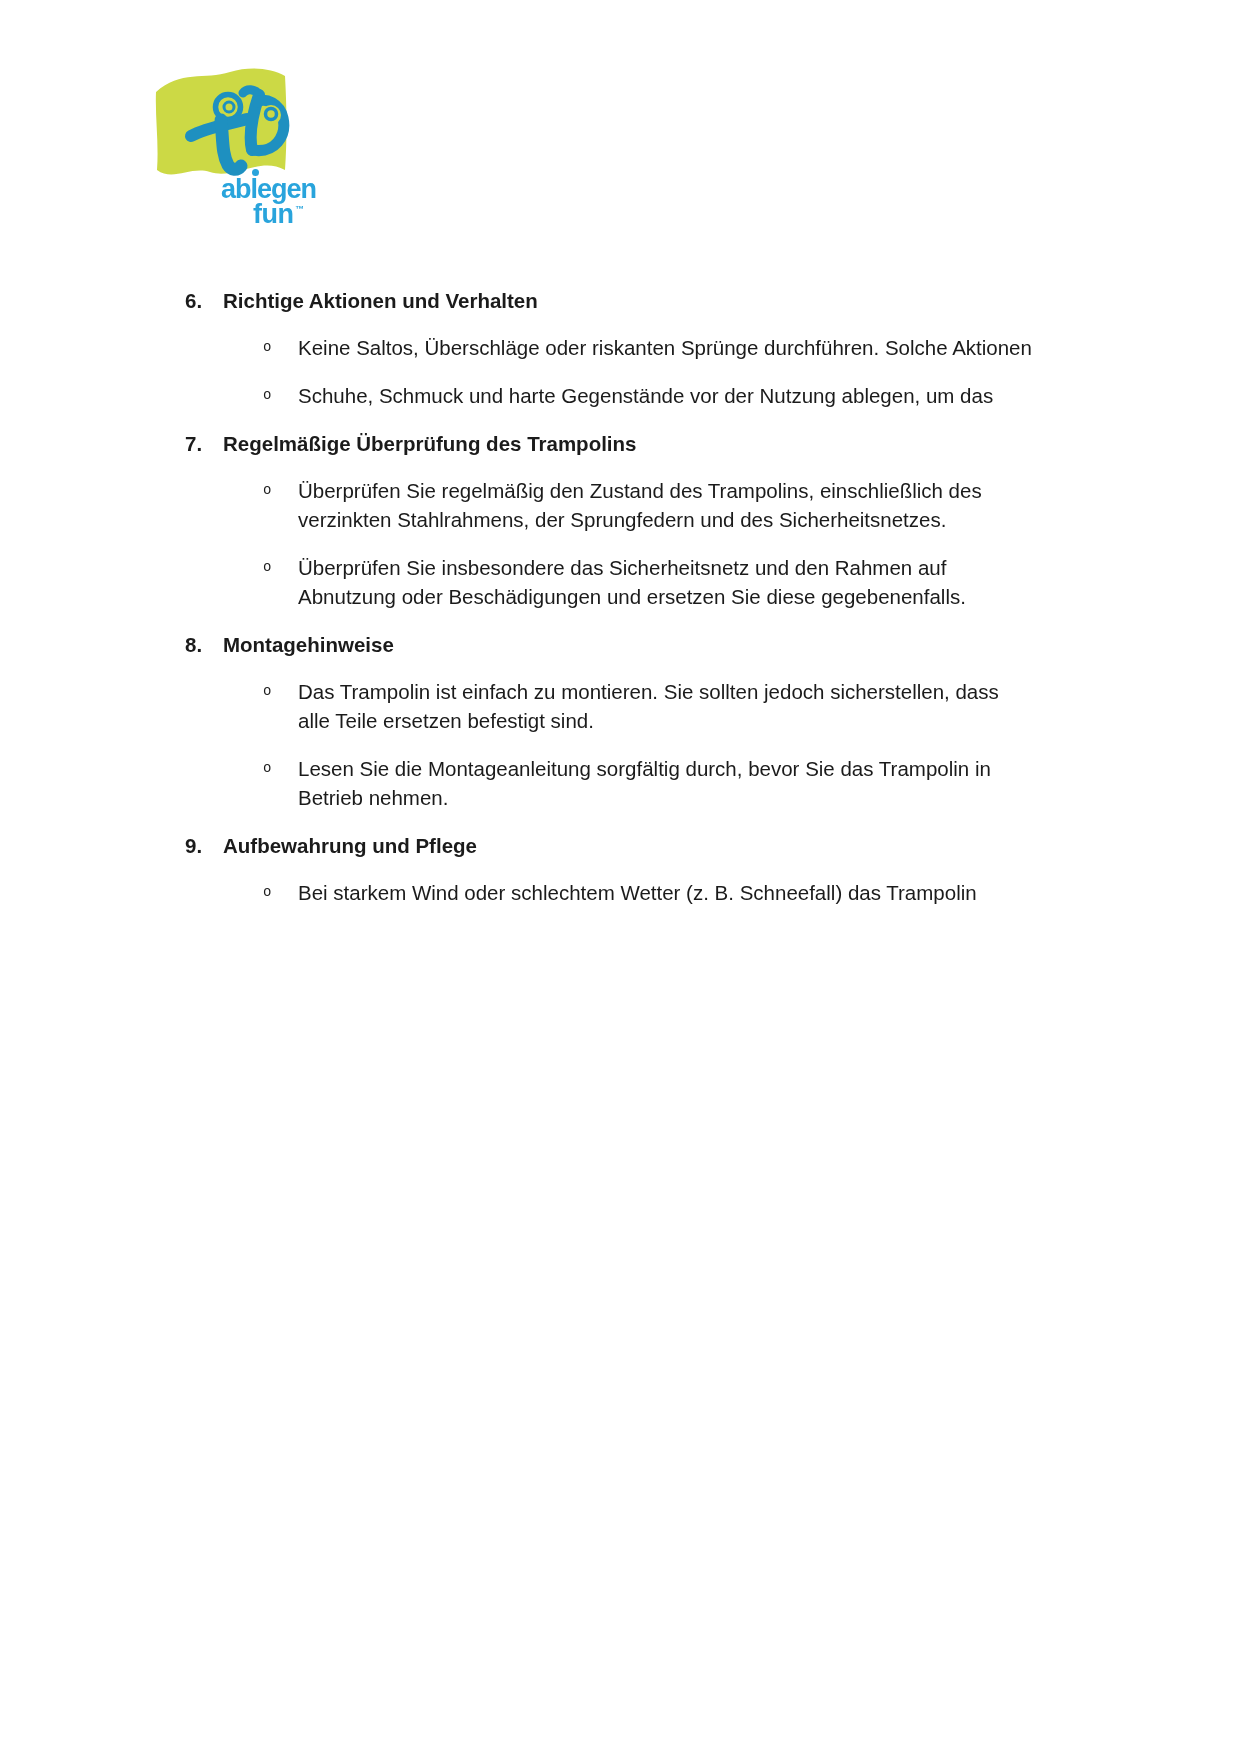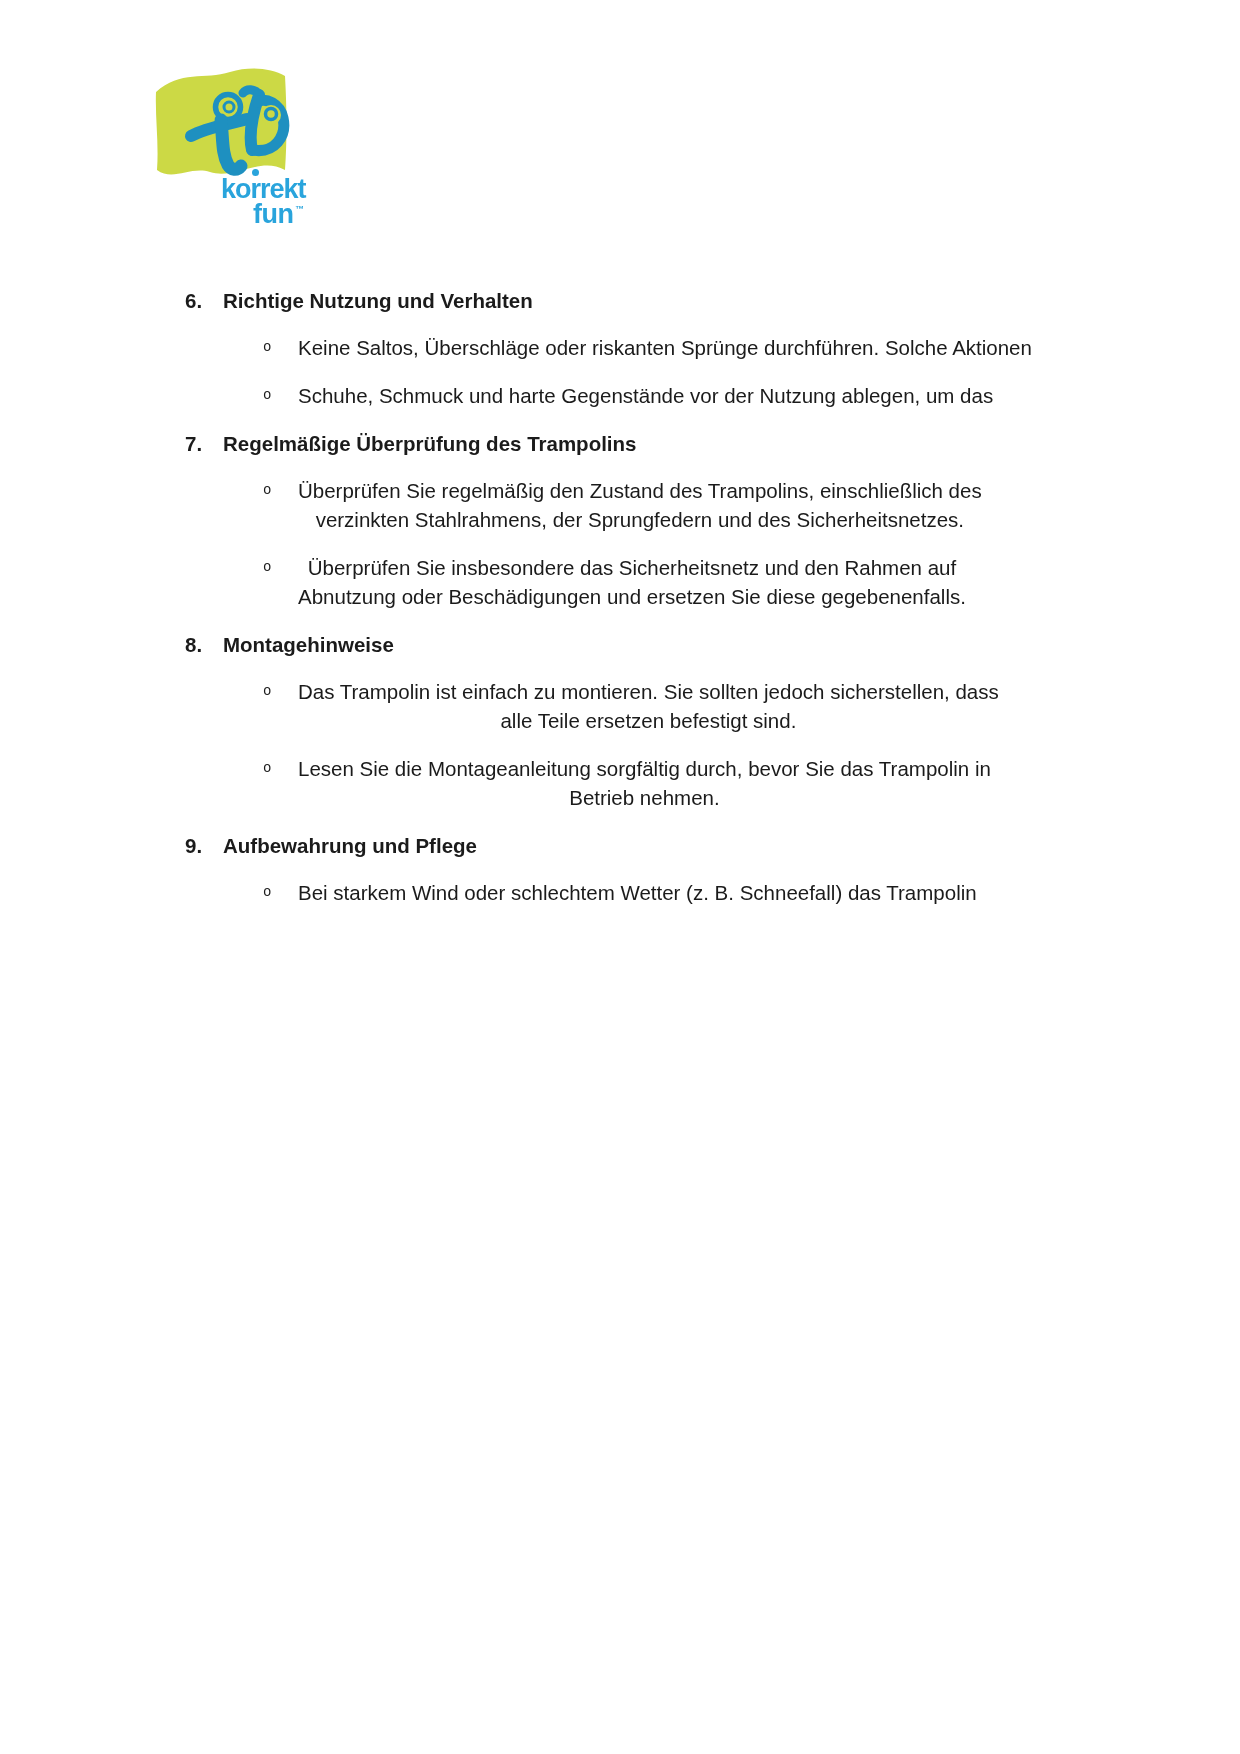--- a/index.html
+++ b/index.html
@@ -51,21 +51,21 @@
     display:flex;
     margin:0 0 19px 78px;
   }
   .marker{
     width:35px;flex:0 0 35px;
     font-family:"Liberation Mono", monospace;
     font-size:14px;line-height:29px;
     color:#1b1b1b;
   }
   .btext{font-size:20.5px;line-height:29px;}
-  .bl{display:block;white-space:nowrap;text-align:center;}
+  .bl{display:block;white-space:nowrap;}
 </style>
 </head>
 <body>
 
 <div class="page">
 
   <div class="logo">
     <svg width="180" height="165" viewBox="0 0 180 165">
 
       <path d="M 21,34
@@ -81,30 +81,30 @@
       <path d="M 56,78 C 72,69 96,66 112,61" fill="none" stroke="#1e90c0" stroke-width="12" stroke-linecap="round"></path>
       <path d="M 86,62 C 88,82 87,96 93,107 C 96,112 102,113 106,108" fill="none" stroke="#1e90c0" stroke-width="13" stroke-linecap="round"></path>
 
       <path d="M 124,36 C 119,31 112,30 108,35" fill="none" stroke="#1e90c0" stroke-width="9" stroke-linecap="round"></path>
       <path d="M 124,37 C 118,55 113,75 117,92" fill="none" stroke="#1e90c0" stroke-width="12" stroke-linecap="round"></path>
       <path d="M 117,92 C 140,96 152,78 148,60 C 145,46 131,39 122,44" fill="none" stroke="#1e90c0" stroke-width="11" stroke-linecap="round"></path>
       <circle cx="136" cy="57" r="10" fill="#ccd945"></circle>
       <circle cx="136" cy="56" r="5.5" fill="none" stroke="#1e90c0" stroke-width="3.5"></circle>
     </svg>
     <span class="logo-t-figure"></span>
-    <span class="logo-active">korrekt</span>
+    <span class="logo-active">ablegen</span>
     <span class="logo-fun">fun</span>
     <span class="logo-tm">™</span>
   </div>
 
   <div class="content">
 
     <div class="heading">
       <span class="num">6.</span>
-      <span class="title">Richtige Nutzung und Verhalten</span>
+      <span class="title">Richtige Aktionen und Verhalten</span>
     </div>
     <div class="bullet">
       <span class="marker">o</span>
       <span class="btext">
         <span class="bl">Keine Saltos, Überschläge oder riskanten Sprünge durchführen. Solche Aktionen</span>
       </span>
     </div>
     <div class="bullet">
       <span class="marker">o</span>
       <span class="btext">

